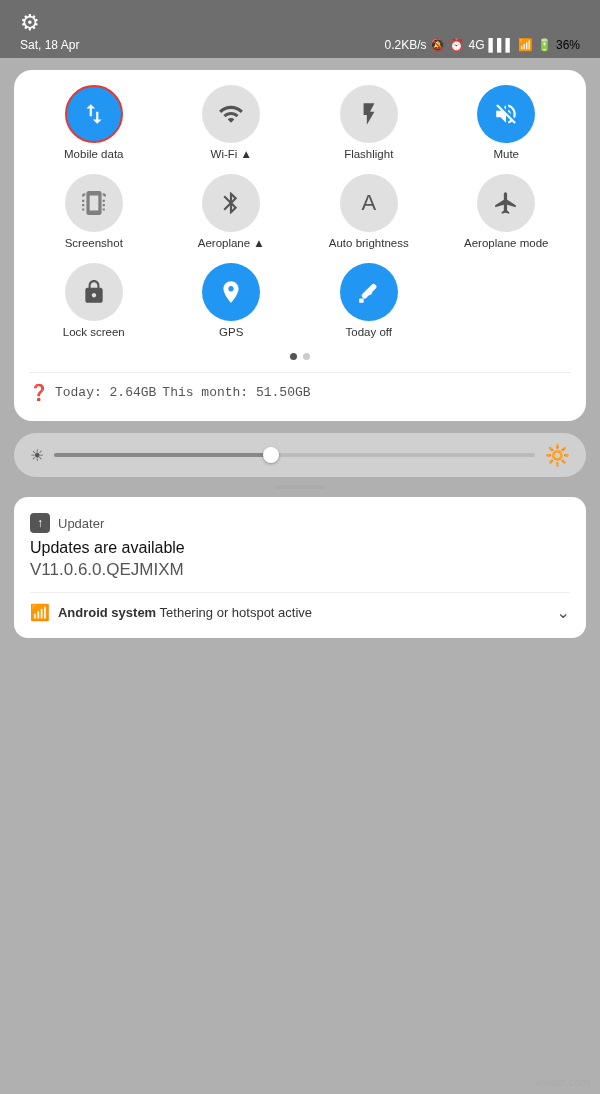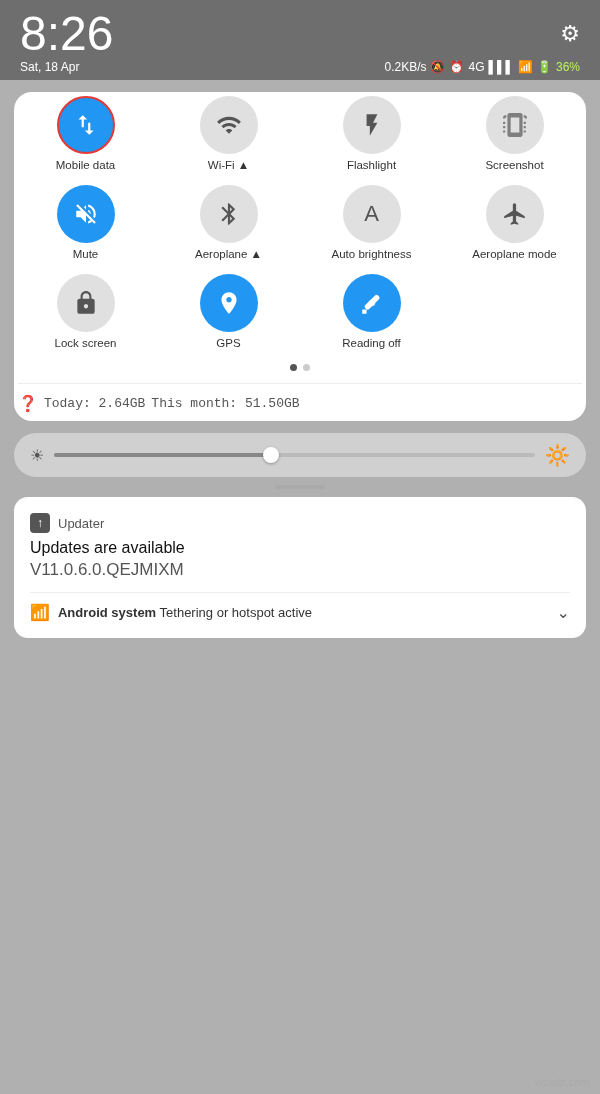--- a/index.html
+++ b/index.html
@@ -50,29 +50,29 @@
       gap: 4px;
       color: white;
       font-size: 12px;
       padding-left: 48px;
     }
     .status-icons span {
       font-size: 12px;
     }
     .battery-text {
       font-size: 13px;
-      color: #bef264;
+      color: #000000;
     }
 
     
     .quick-settings {
       background: white;
       margin: 12px 14px;
       border-radius: 18px;
-      padding: 4px;
+      padding: 15px;
     }
 
     
     .tiles-grid {
       display: grid;
       grid-template-columns: repeat(4, 1fr);
       gap: 12px 8px;
       margin-bottom: 14px;
     }
 
@@ -289,21 +289,20 @@
       width: 26px;
       height: 26px;
       fill: currentColor;
     }
   </style>
 </head>
 <body>
 
 <div class="status-bar">
   <div class="status-top">
-    <span class="time">8:26</span>
     <span class="settings-icon">⚙</span>
   </div>
   <div class="status-bottom">
     <span class="date-text">Sat, 18 Apr</span>
     <div class="status-icons">
       <span>0.2KB/s</span>
       <span>🔕</span>
       <span>⏰</span>
       <span>4G</span>
       <span>▌▌▌</span>
@@ -338,37 +337,37 @@
     <div class="tile">
       <div class="tile-icon inactive">
         <svg class="tile-svg" viewBox="0 0 24 24">
           <path d="M7 2v11h3v9l7-12h-4l4-8z"></path>
         </svg>
       </div>
       <span class="tile-label">Flashlight</span>
     </div>
 
     <div class="tile">
+      <div class="tile-icon active">
+        <svg class="tile-svg" viewBox="0 0 24 24">
+          <path d="M4.34 2.93L2.93 4.34 7.29 8.7 7 9H3v6h4l5 5v-6.59l4.18 4.18c-.65.49-1.38.88-2.18 1.11v2.06c1.34-.3 2.57-.92 3.61-1.75L19.66 21.07l1.41-1.41L4.34 2.93zM19 12c0 .82-.15 1.61-.41 2.34l1.53 1.53c.56-1.17.88-2.48.88-3.87 0-4.28-2.99-7.86-7-8.77v2.06c2.89.86 5 3.54 5 6.71zm-7-8l-1.88 1.88L12 7.76zm4.5 8c0-1.77-1.02-3.29-2.5-4.03v1.79l2.48 2.48c.01-.08.02-.16.02-.24z"></path>
+        </svg>
+      </div>
+      <span class="tile-label">Mute</span>
+    </div>
+
+    <div class="tile">
       <div class="tile-icon inactive">
         <svg class="tile-svg" viewBox="0 0 24 24">
           <path d="M17 1H7C5.9 1 5 1.9 5 3v18c0 1.1.9 2 2 2h10c1.1 0 2-.9 2-2V3c0-1.1-.9-2-2-2zm-1 18H8V5h8v14zM3 5h1V3H3C1.9 3 1 3.9 1 5v1h2V5zm0 4H1v2h2V9zm0 4H1v2h2v-2zm0 4H1v2h2v-2zM21 3h-1v2h1v1h2V5c0-1.1-.9-2-2-2zm1 6h-2v2h2V9zm0 4h-2v2h2v-2zm0 4h-2v2h2v-2z" opacity=".7"></path>
 
           <path d="M9.5 12.5l1.5 1.5-1.5 1.5-1.5-1.5zm5 0l1.5 1.5-1.5 1.5-1.5-1.5z" fill="none"></path>
         </svg>
       </div>
       <span class="tile-label">Screenshot</span>
-    </div>
-
-    <div class="tile">
-      <div class="tile-icon active">
-        <svg class="tile-svg" viewBox="0 0 24 24">
-          <path d="M4.34 2.93L2.93 4.34 7.29 8.7 7 9H3v6h4l5 5v-6.59l4.18 4.18c-.65.49-1.38.88-2.18 1.11v2.06c1.34-.3 2.57-.92 3.61-1.75L19.66 21.07l1.41-1.41L4.34 2.93zM19 12c0 .82-.15 1.61-.41 2.34l1.53 1.53c.56-1.17.88-2.48.88-3.87 0-4.28-2.99-7.86-7-8.77v2.06c2.89.86 5 3.54 5 6.71zm-7-8l-1.88 1.88L12 7.76zm4.5 8c0-1.77-1.02-3.29-2.5-4.03v1.79l2.48 2.48c.01-.08.02-.16.02-.24z"></path>
-        </svg>
-      </div>
-      <span class="tile-label">Mute</span>
     </div>
 
     <div class="tile">
       <div class="tile-icon inactive">
         <svg class="tile-svg" viewBox="0 0 24 24">
           <path d="M17.71 7.71L12 2h-1v7.59L6.41 5 5 6.41 10.59 12 5 17.59 6.41 19 11 14.41V22h1l5.71-5.71-4.3-4.29 4.3-4.29zM13 5.83l1.88 1.88L13 9.59V5.83zm1.88 10.46L13 18.17v-3.76l1.88 1.88z"></path>
         </svg>
       </div>
       <span class="tile-label">Aeroplane ▲</span>
     </div>
@@ -407,21 +406,21 @@
       <span class="tile-label">GPS</span>
     </div>
 
     <div class="tile">
       <div class="tile-icon active">
         <svg class="tile-svg" viewBox="0 0 24 24">
           <path d="M18.41 5.8L17.6 5c-.78-.78-2.05-.78-2.83 0L5.8 13.96c-.78.78-.78 2.05 0 2.83l.8.8c.78.78 2.05.78 2.83 0l8.98-8.96c.78-.78.78-2.05 0-2.83zM7 18H3v4h4v-4z"></path>
           <circle cx="12" cy="12" r="3" opacity="0.7"></circle>
         </svg>
       </div>
-      <span class="tile-label">Reading off</span>
+      <span class="tile-label">Today off</span>
     </div>
 
 
   </div>
 
   <div class="dots">
     <div class="dot active"></div>
     <div class="dot inactive"></div>
   </div>
 

